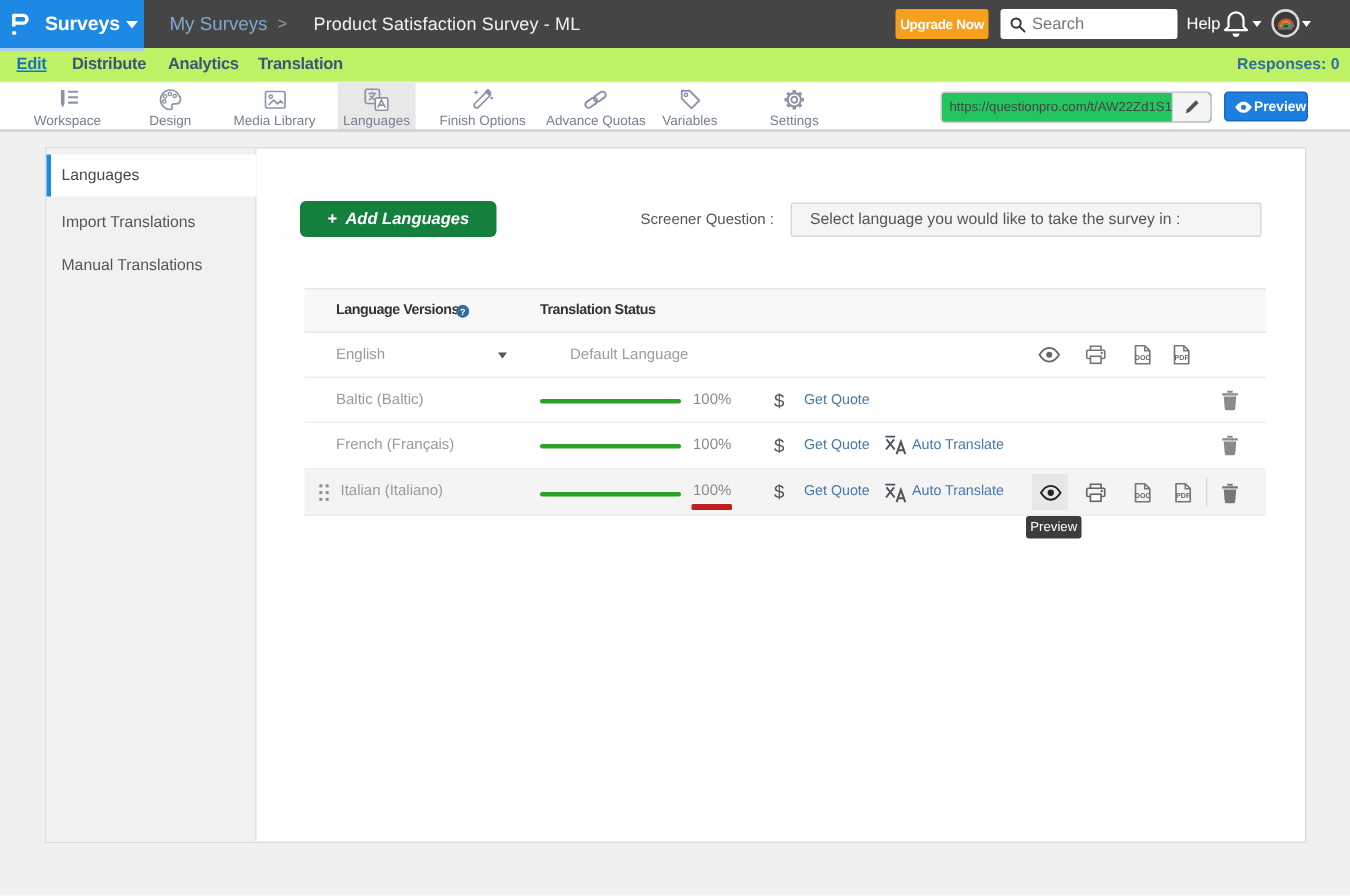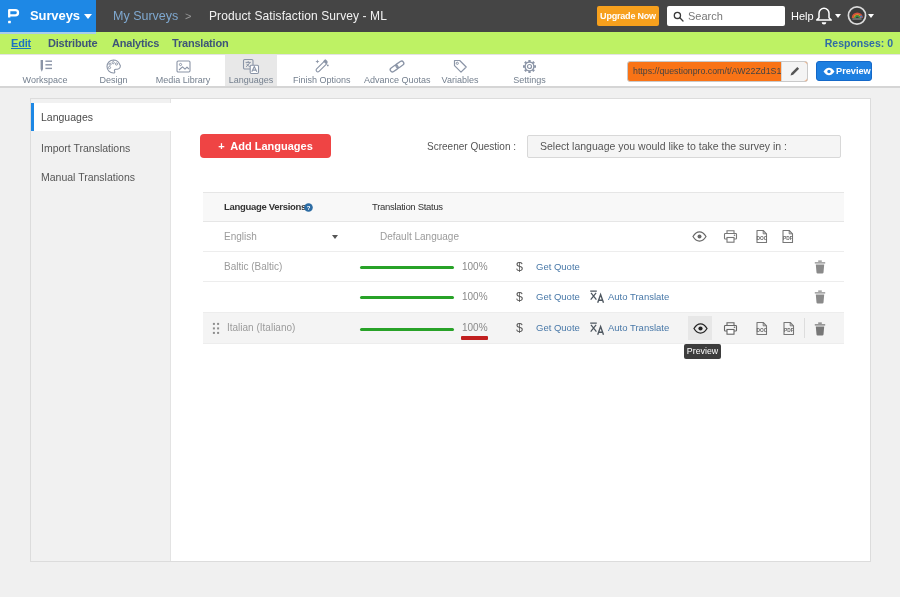--- a/index.html
+++ b/index.html
@@ -35,44 +35,44 @@
 #tab-ana { left:112px; }
 #tab-int { left:172px; }
 #responses { position:absolute; right:7px; top:0; height:22px; line-height:22px; font-size:10.5px; color:#2f6ba5; font-weight:bold; }
 
 
 #toolbar { position:absolute; left:0; top:55px; width:900px; height:33px; background:#fff; border-bottom:2px solid #d5d5d5; }
 .titem { position:absolute; top:0; height:31px; text-align:center; }
 .titem svg { display:block; margin:3px auto 0; }
 .titem .lbl { font-size:9px; color:#75808f; display:block; margin-top:0px; white-space:nowrap; }
 #t-active { position:absolute; left:225px; top:0; width:52px; height:31px; background:#e8e8e8; }
-#urlbox { position:absolute; left:627px; top:6px; width:181px; height:21px; background:#f97316; border:1px solid #c9c9c9; border-radius:3px; }
+#urlbox { position:absolute; left:627px; top:6px; width:181px; height:21px; background:#22c55e; border:1px solid #c9c9c9; border-radius:3px; }
 #urlbox .url { position:absolute; left:5px; top:0; line-height:19px; font-size:8.8px; color:#444; white-space:nowrap; }
 #urlbox .pen { position:absolute; right:0; top:0; width:26px; height:19px; background:#f4f4f4; border-left:1px solid #d5d5d5; border-radius:0 3px 3px 0; }
 #urlbox .pen svg { position:absolute; left:7px; top:3px; }
 #previewbtn { position:absolute; left:816px; top:6px; width:56px; height:20px; background:#1d7fe0; border:1px solid #1468c8; border-radius:3px; color:#fff; }
 #previewbtn svg { position:absolute; left:6px; top:5px; }
 #previewbtn span { position:absolute; left:19px; top:0; line-height:18px; font-size:9.2px; font-weight:bold; }
 
 
 #panel { position:absolute; left:30px; top:98px; width:841px; height:464px; background:#fff; border:1px solid #dcdcdc; }
 #sidebar { position:absolute; left:0; top:0; width:140px; height:462px; background:#f1f1f1; border-right:1px solid #e3e3e3; }
 #side-active { position:absolute; left:0; top:4px; width:140px; height:28px; background:#fff; border-left:3px solid #1e88e5; line-height:28px; font-size:10.5px; color:#4a4a4a; padding-left:7px; }
 .side-item { position:absolute; left:10px; width:130px; height:28px; line-height:28px; font-size:10.5px; color:#565656; }
 
 
-#addbtn { position:absolute; left:200px; top:134px; width:131px; height:24px; background:#ef4444; border-radius:4px; color:#fff; text-align:center; line-height:24px; font-size:11px; font-weight:bold; }
+#addbtn { position:absolute; left:200px; top:134px; width:131px; height:24px; background:#15803d; border-radius:4px; color:#fff; text-align:center; line-height:24px; font-size:11px; font-weight:bold;font-style:italic; }
 #screener-lbl { position:absolute; left:400px; top:135px; width:116px; height:23px; line-height:23px; font-size:10px; color:#555; text-align:right; }
 #screener-sel { position:absolute; left:527px; top:135px; width:314px; height:23px; background:#f5f5f5; border:1px solid #d8d8d8; border-radius:2px; line-height:21px; font-size:10.5px; color:#555; padding-left:12px; }
 
 
 .trow { position:absolute; left:203px; width:641px; }
 #thead { top:192px; height:30px; background:#f8f8f8; border-top:1px solid #e6e6e6; border-bottom:1px solid #e6e6e6; }
 #thead .h1 { position:absolute; left:21px; top:0; line-height:28px; font-size:9.5px; font-weight:bold; color:#333; letter-spacing:-0.3px; }
-#thead .h2 { position:absolute; left:157px; top:0; line-height:28px; font-size:9.5px; font-weight:normal; color:#333; letter-spacing:-0.3px;margin-left:12px; }
+#thead .h2 { position:absolute; left:157px; top:0; line-height:28px; font-size:9.5px; font-weight:bold; color:#333; letter-spacing:-0.3px; }
 #thead svg { position:absolute; left:101px; top:10px; }
 .drow { border-bottom:1px solid #ededed; }
 #r-en { top:222px; height:30px; }
 #r-ba { top:252px; height:30px; }
 #r-fr { top:282px; height:31px; }
 #r-it { top:313px; height:31px; background:#f4f4f4; }
 .lname { position:absolute; left:21px; top:0; font-size:10px; color:#9b9b9b; line-height:30px; }
 .dcaret { position:absolute; left:129px; top:13px; width:0; height:0; border-left:3.5px solid transparent; border-right:3.5px solid transparent; border-top:4.5px solid #555; }
 .deflang { position:absolute; left:157px; top:0; font-size:10px; color:#9b9b9b; line-height:30px;margin-left:20px; }
 .pbar { position:absolute; left:157px; top:14px; width:94px; height:3px; border-radius:2px; background:#28a228; }
@@ -290,20 +290,21 @@
   <span class="pct">100%</span>
   <span class="dollar">$</span>
   <span class="gquote">Get Quote</span>
   <svg class="rowicon i-trash" width="14" height="15" viewBox="0 0 14 15">
       <path d="M5.2 1.5 h3.6 v1.3 H5.2 Z M1.8 3.2 h10.4 v1.4 H1.8 Z" fill="#8a8a8a"></path>
       <path d="M2.8 5.4 h8.4 l-.7 8 a1.2 1.2 0 0 1 -1.2 1.1 H4.7 a1.2 1.2 0 0 1 -1.2 -1.1 Z" fill="#8a8a8a"></path>
     </svg>
 </div>
 
 <div id="r-fr" class="trow drow">
+  <span class="lname">French (Français)</span>
   <span class="pbar"></span>
   <span class="pct">100%</span>
   <span class="dollar">$</span>
   <span class="gquote">Get Quote</span>
   <svg class="ticon" width="16" height="14" viewBox="0 0 16 14">
       <path d="M1.2 1.1 H7.8 M1.7 9.6 L7.1 2.9 M2 2.9 L7.4 9.6" fill="none" stroke="#4d565f" stroke-width="1.25"></path>
       <path d="M8.7 12.8 L11.6 4.6 L14.5 12.8 M9.7 10.2 h3.8" fill="none" stroke="#4d565f" stroke-width="1.35"></path>
     </svg>
   <span class="atrans">Auto Translate</span>
   <svg class="rowicon i-trash" width="14" height="15" viewBox="0 0 14 15">

